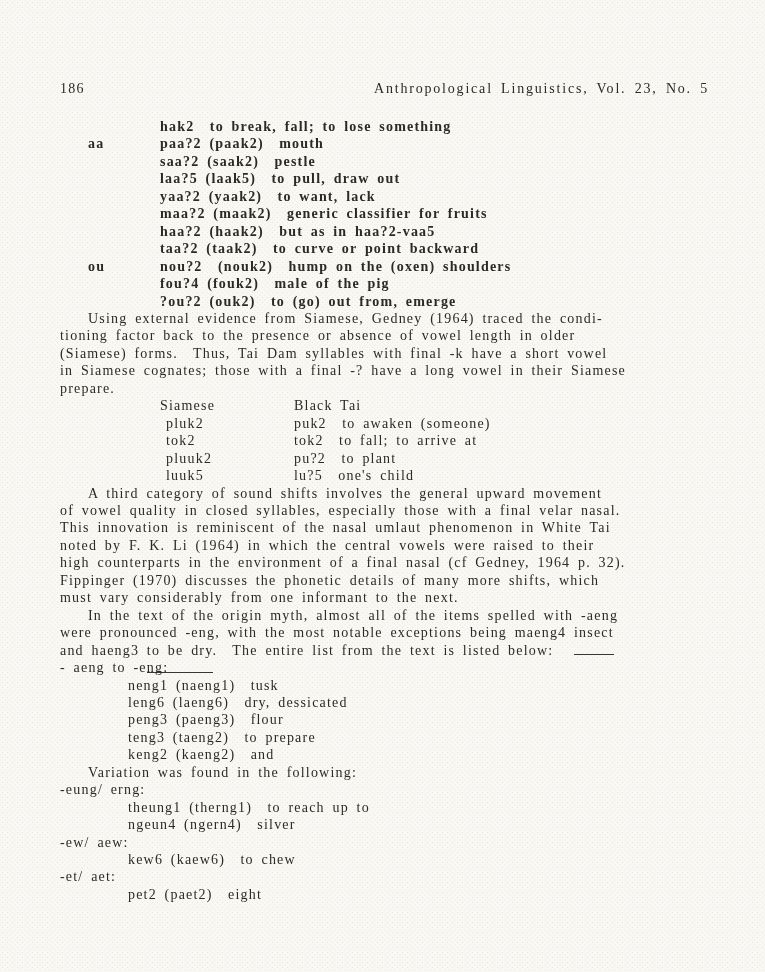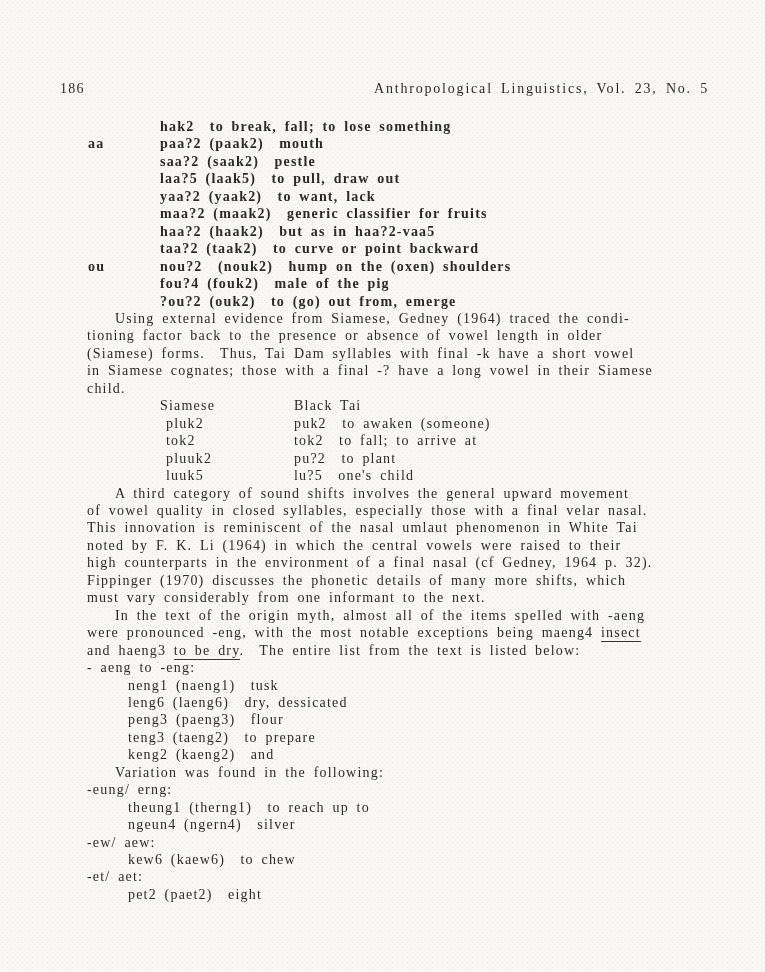--- a/index.html
+++ b/index.html
@@ -25,21 +25,20 @@
   .content {
     box-sizing: border-box;
     width: 765px;
     height: 972px;
     padding: 80px 56px 0 60px;
   }
   .line {
     white-space: pre;
     line-height: 17.45px;
     min-height: 17.45px;
-    margin-left: 27px;
   }
   .indent { text-indent: 28px; }
   .header-row {
     display: flex;
     justify-content: space-between;
     align-items: flex-end;
     margin-bottom: 21px;
     line-height: 17px;
   }
   .journal-title { letter-spacing: 1.8px; white-space: pre; }
@@ -47,21 +46,21 @@
   .vlabel { white-space: pre; margin-left: 28px; width: 72px; flex: none; }
   .vtext { white-space: pre; }
   .cog-table { margin-left: 100px; }
   .trow { display: flex; line-height: 17.45px; }
   .tcol1 { white-space: pre; width: 122px; flex: none; }
   .trow.body .tcol1 { width: 116px; padding-left: 6px; }
   .tcol2 { white-space: pre; margin-left: 12px; }
   .entry { margin-left: 68px; }
   .uline {
     border-bottom: 1.3px solid #3a3732;
-    padding-bottom: 1px;
+    padding-bottom: 14px;
   }
 </style>
 </head>
 <body>
 
 <div class="content">
 
   <div class="header-row">
     <span>186</span>
     <span class="journal-title">Anthropological Linguistics, Vol. 23, No. 5</span>
@@ -112,21 +111,21 @@
         <span class="vlabel"></span>
         <span class="vtext">?ou?2 (ouk2)  to (go) out from, emerge</span>
       </div>
   </div>
 
   <div>
     <div class="line indent">Using external evidence from Siamese, Gedney (1964) traced the condi-</div>
     <div class="line">tioning factor back to the presence or absence of vowel length in older</div>
     <div class="line">(Siamese) forms.  Thus, Tai Dam syllables with final -k have a short vowel</div>
     <div class="line">in Siamese cognates; those with a final -? have a long vowel in their Siamese</div>
-    <div class="line">child.</div>
+    <div class="line">prepare.</div>
   </div>
 
   <div class="cog-table">
     <div class="trow">
       <span class="tcol1">Siamese</span>
       <span class="tcol2">Black Tai</span>
     </div>
     <div class="trow body">
       <span class="tcol1">pluk2</span>
       <span class="tcol2">puk2  to awaken (someone)</span>

